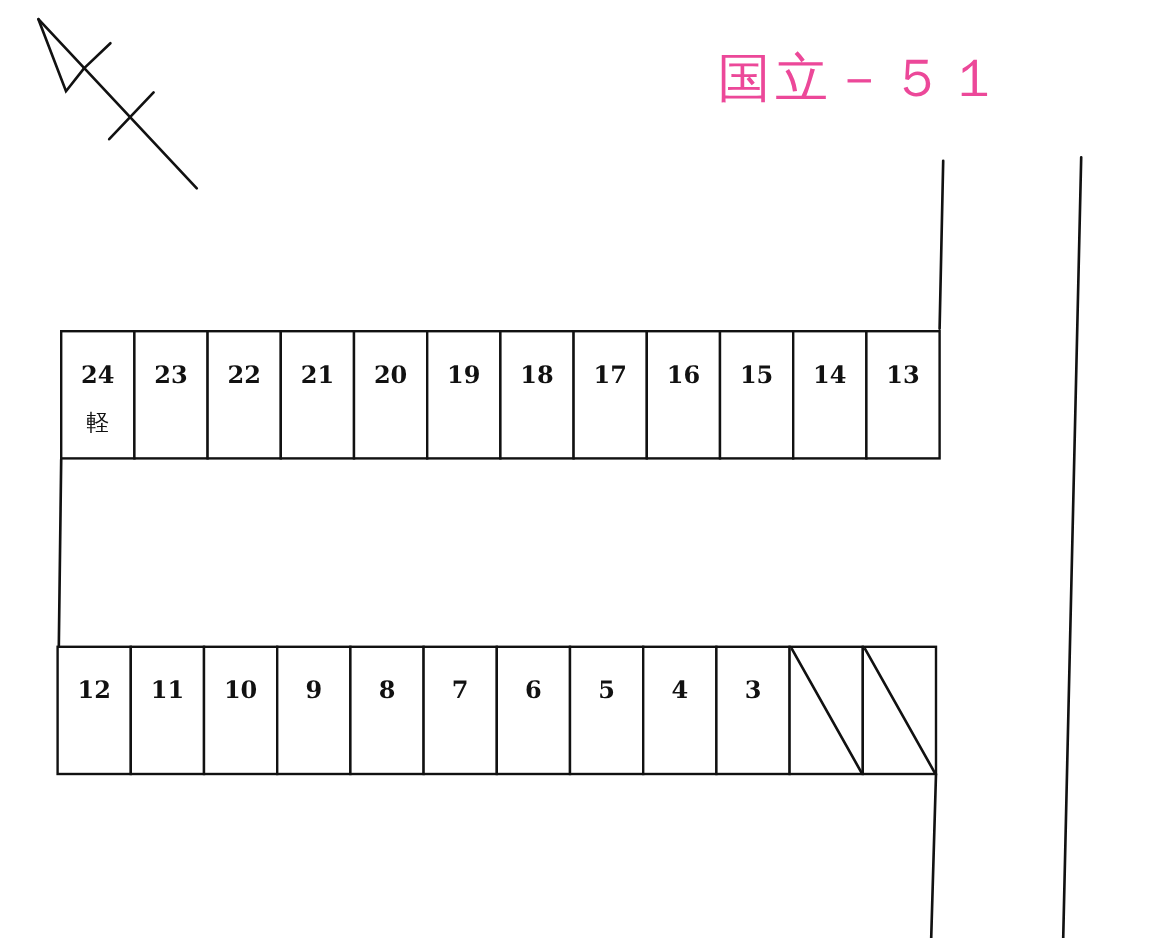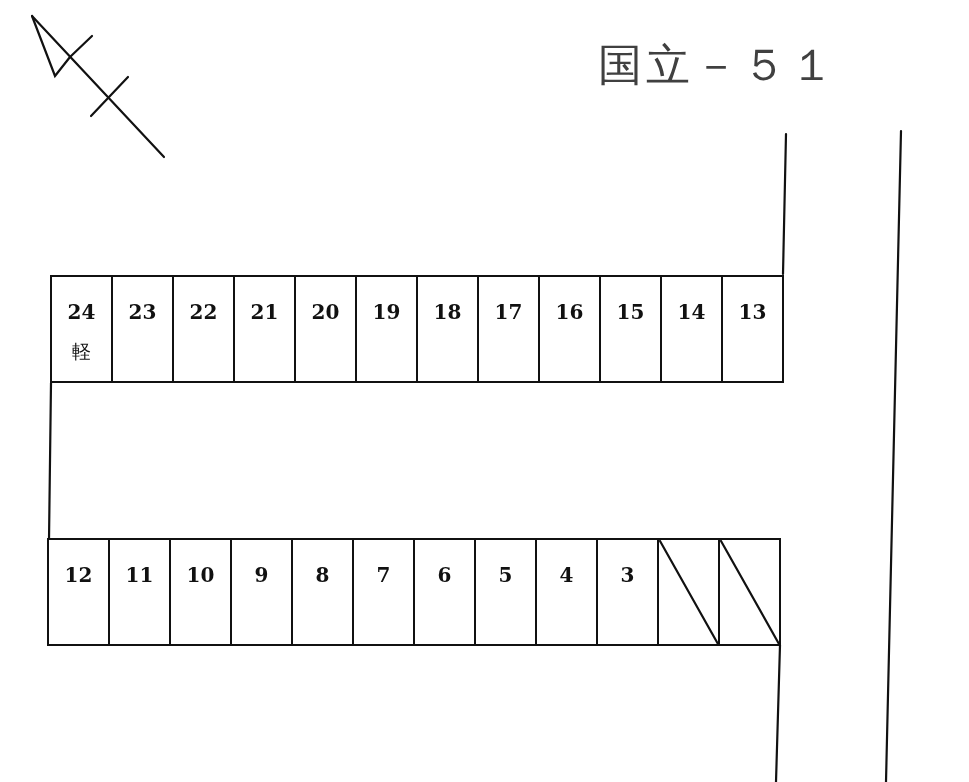--- a/index.html
+++ b/index.html
@@ -1,20 +1,20 @@
 <!DOCTYPE html>
 <html><head>
   <meta charset="utf-8">
   <style>
     html, body { margin: 0; padding: 0; background: #ffffff; }
     body { width: 969px; height: 782px; position: relative; overflow: hidden; font-family: "DejaVu Serif", serif; }
     #canvas { position: absolute; left: 0; top: 0; width: 969px; height: 782px; }
     .title {
-      position: absolute; left: 598px; top: 38px; font-family: Liberation Serif, serif;
-      font-size: 44px; color: #404040; letter-spacing: 4px; white-space: nowrap; line-height: 56px;
+      position: absolute; left: 598px; top: 38px; font-family: Liberation Sans, sans-serif;
+      font-size: 44px; color: #ec4899; letter-spacing: 4px; white-space: nowrap; line-height: 56px;
     }
     .spot-label { font-family: "DejaVu Serif", serif; font-weight: bold; font-size: 20px; fill: #111; }
     .spot-sub { font-family: "DejaVu Serif", serif; font-size: 19px; fill: #111; }
     .line { stroke: #111; stroke-width: 2.2; fill: none; stroke-linecap: round; }
     .spot-rect { stroke: #111; stroke-width: 2; fill: #fff; }
   </style>
 </head>
 <body>
 
 <div class="title">国立－５１</div>

